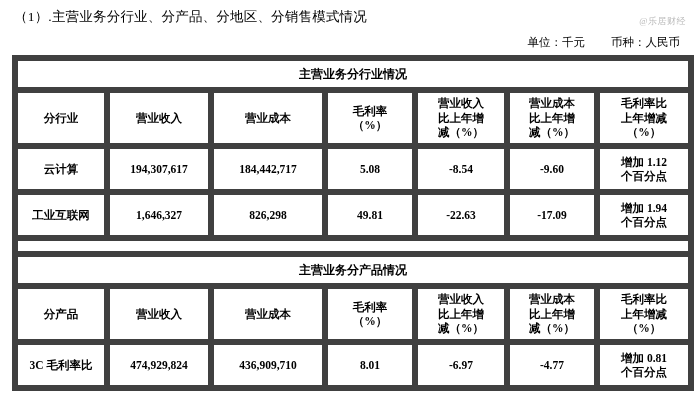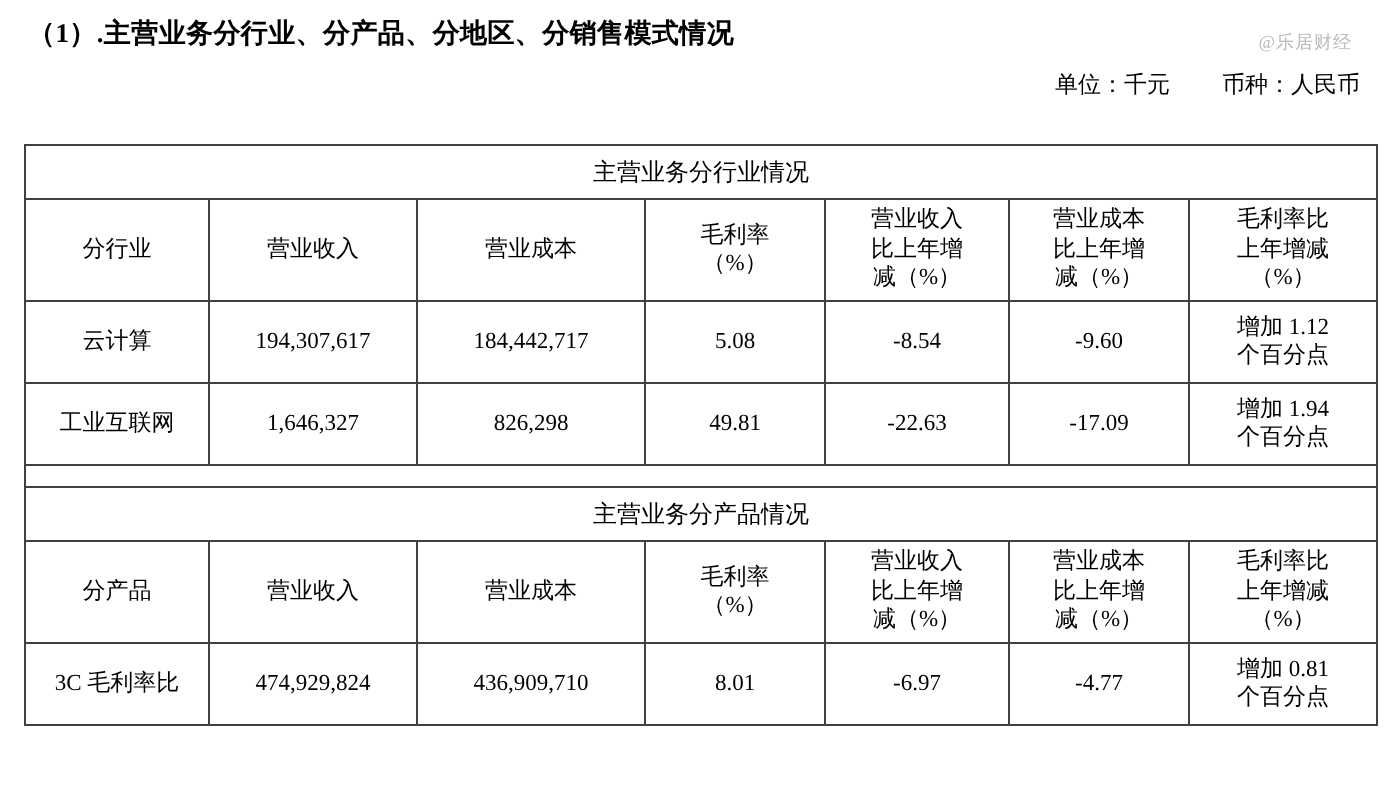--- a/index.html
+++ b/index.html
@@ -17,58 +17,58 @@
   }
   .page {
     position: relative;
     width: 700px;
     height: 406px;
     box-sizing: border-box;
     padding: 0 12px;
   }
   .doc-title {
     font-size: 13.5px;
-    font-weight: bold;
+    font-weight: normal;
     margin: 8px 0 0 2px;
     letter-spacing: 0.2px;
     white-space: nowrap;
   }
   .watermark {
     position: absolute;
     top: 7px;
-    right: 24px;
+    right: 14px;
     font-size: 9px;
     color: #b9b9b9;
     letter-spacing: 0.5px;
     user-select: none;
   }
   .unit-line {
     display: flex;
     justify-content: flex-end;
     align-items: flex-start;
     font-size: 11.5px;
-    margin: 9px 8px 22px 0;
+    margin: 9px 8px 5px 0;
     white-space: nowrap;
   }
   .unit-line .unit-amount {
     margin-right: 26px;
   }
   table.main {
     border-collapse: collapse;
     width: 676px;
     margin: 0 auto;
     table-layout: fixed;
     font-size: 11.5px;
   }
   table.main td, table.main th {
-    border: 1px solid #404040;
+    border: 6px solid #404040;
     text-align: center;
     vertical-align: middle;
     padding: 2px 3px;
-    font-weight: normal;
+    font-weight: bold;
     line-height: 1.22;
   }
   .section-head td {
     font-size: 12px;
     height: 22px;
     padding: 3px;
   }
   .col-head td {
     height: 46px;
     font-size: 11.5px;

